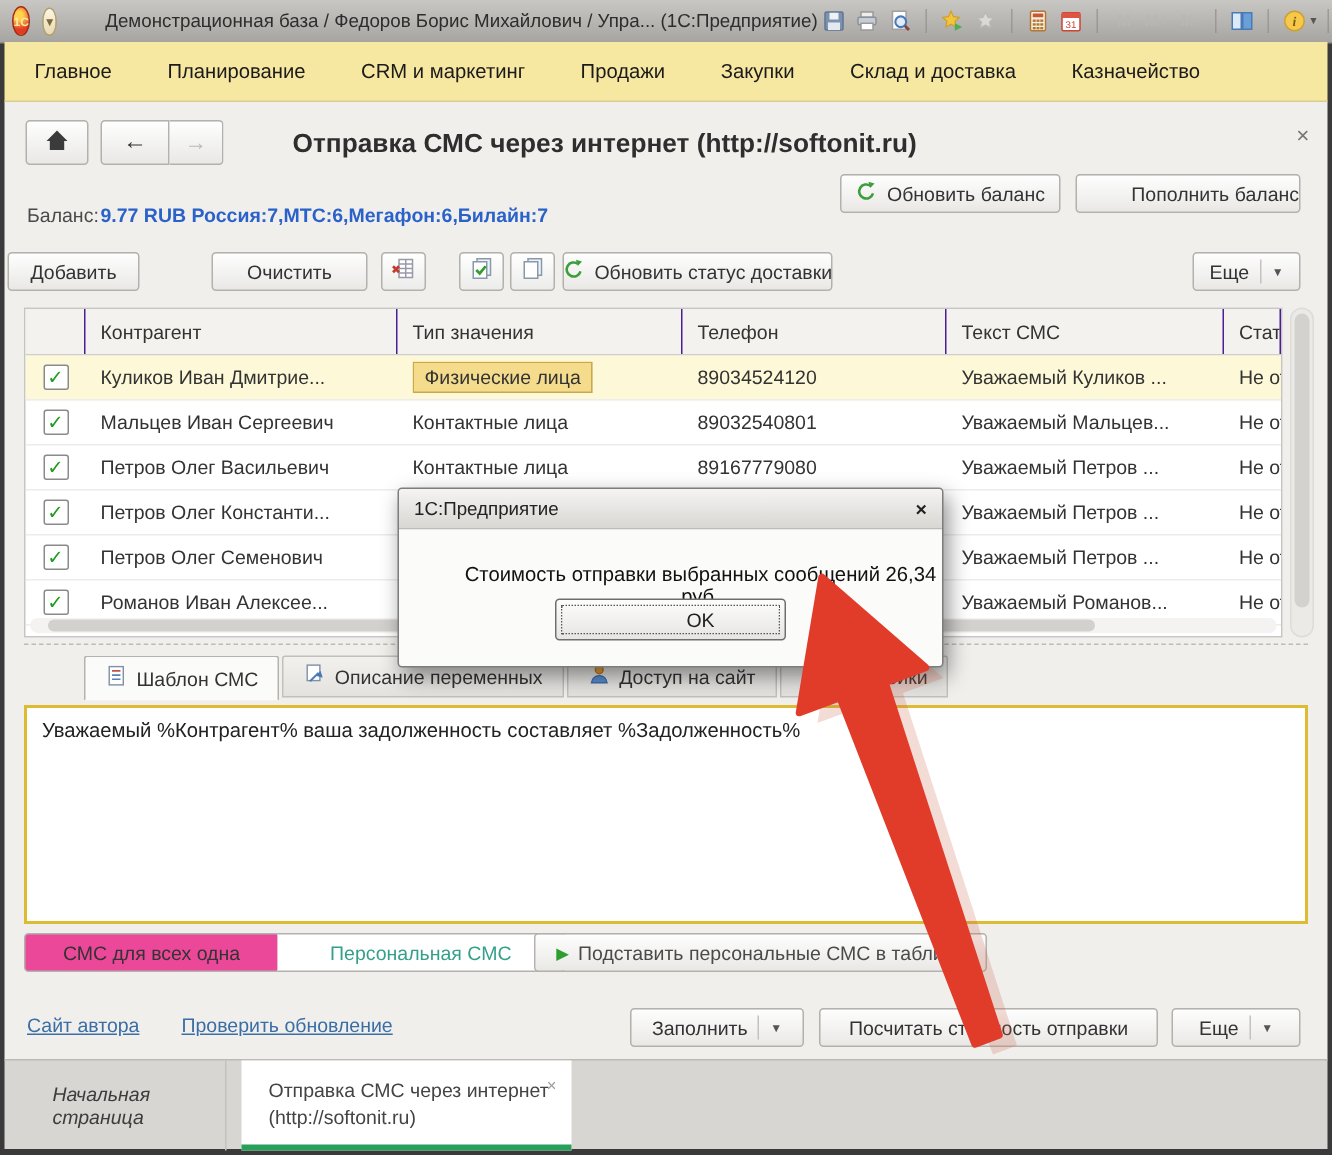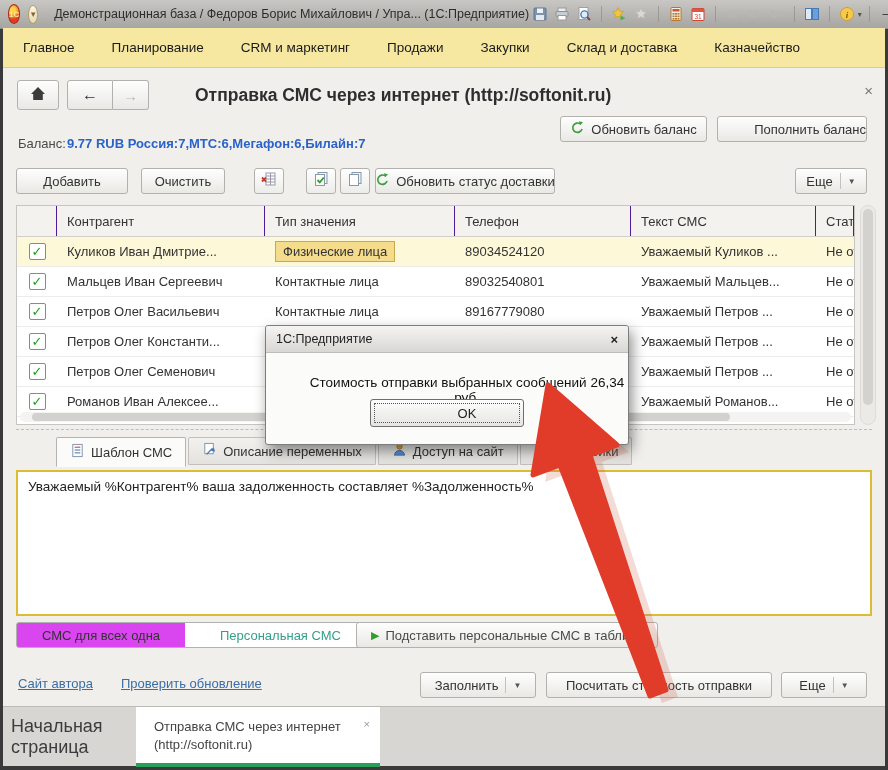--- a/index.html
+++ b/index.html
@@ -11,21 +11,21 @@
     background:linear-gradient(#c9c7c4,#a7a5a2);border-bottom:1px solid #8f8d8a;
     display:flex;align-items:center;}
   .logo1c{width:18px;height:18px;border-radius:50%;margin-left:8px;
     background:radial-gradient(circle at 35% 30%,#ffd34d 20%,#e23b24 65%);
     border:1px solid #a52a12;color:#ffe9a0;font-size:8px;font-weight:bold;
     display:flex;align-items:center;justify-content:center;}
   .mainmenu-btn{width:17px;height:17px;border-radius:50%;margin-left:8px;
     background:linear-gradient(#fdf6e4,#e8d9ae);border:1px solid #b0a070;
     color:#7a6a3a;font-size:8px;display:flex;align-items:center;justify-content:center;}
   .tb-sep{width:1px;height:16px;background:#8f8d8a;margin:0 6px;opacity:.7;}
-  .win-title{font-size:12.5px;color:#2d2d2d;margin-left:4px;white-space:nowrap;}
+  .win-title{font-size:12.5px;color:#2d2d2d;margin-left:20px;white-space:nowrap;}
   .tb-icons{margin-left:auto;display:flex;align-items:center;padding-right:8px;}
   .tb-ico{width:22px;height:20px;display:flex;align-items:center;justify-content:center;}
   .mem{font-size:11px;font-weight:bold;color:#b9b7b3;width:22px;text-align:center;}
   .winctl{font-size:13px;color:#333;width:20px;text-align:center;line-height:20px;}
   .caret-sm{font-size:7px;color:#555;margin-left:-2px;}
   
   .menubar{position:absolute;top:28px;left:3px;right:3px;height:40px;background:#f6e7a1;
     border-bottom:1px solid #d9cd8f;display:flex;align-items:center;gap:37px;
     padding-left:20px;font-size:13.5px;color:#1b1b1b;box-sizing:border-box;}
   .menubar span{cursor:default;}
@@ -44,22 +44,22 @@
   .navback{width:46px;border-radius:3px 0 0 3px;font-size:16px;color:#333;font-weight:bold;}
   .navfwd{width:36px;border-left:none;border-radius:0 3px 3px 0;font-size:15px;color:#bbb9b5;}
   .pagetitle{position:absolute;left:192px;top:17px;font-size:17.5px;font-weight:bold;color:#2e2e2e;}
   .pageclose{position:absolute;right:12px;top:14px;font-size:15px;color:#777;}
   
   .ballabel{position:absolute;left:15px;top:68px;font-size:13px;color:#4a4a4a;}
   .balvalue{position:absolute;left:64px;top:68px;font-size:13px;font-weight:bold;color:#2b62c9;}
   .btn-balrefresh{right:178px;top:48px;width:147px;}
   .btn-baltopup{right:18px;top:48px;width:150px;justify-content:flex-end;}
   
-  .btn-add{left:13px;top:100px;width:112px;}
-  .btn-clear{left:138px;top:100px;width:84px;}
+  .btn-add{left:2px;top:100px;width:88px;}
+  .btn-clear{left:138px;top:100px;width:104px;}
   .iconbtn{position:absolute;top:100px;width:30px;height:26px;display:flex;align-items:center;
     justify-content:center;background:linear-gradient(#fff,#ececea);border:1px solid #b3b1ae;
     border-radius:3px;box-sizing:border-box;}
   .btn-refstatus{left:372px;top:100px;width:180px;}
   .btn-more-top{right:18px;top:100px;width:72px;}
   
   .tablewrap{position:absolute;left:13px;top:137px;width:839px;height:220px;background:#fff;
     border:1px solid #c6c5c2;box-sizing:border-box;overflow:hidden;}
   .thead{display:flex;height:30px;background:#f3f2ef;border-bottom:1px solid #cfcecb;
     font-size:13px;color:#333;}
@@ -92,37 +92,37 @@
   .tabstrip{position:absolute;left:13px;top:369px;height:28px;display:flex;font-size:13px;color:#333;margin-left:40px;}
   .tab{display:flex;align-items:center;gap:6px;padding:0 13px;border:1px solid #c2c0bd;
     background:linear-gradient(#f2f1ee,#e4e2df);box-sizing:border-box;margin-right:2px;
     border-radius:2px 2px 0 0;white-space:nowrap;}
   .tab.active{background:#fbfbfa;border-color:#b5b3b0;border-bottom-color:#fbfbfa;
     height:30px;z-index:2;}
   
   .template-box{position:absolute;left:13px;right:13px;top:402px;height:146px;background:#fff;
     border:2px solid #ddbb33;box-sizing:border-box;padding:7px 10px;font-size:13.5px;color:#222;}
   
-  .seg1{left:13px;top:554px;width:170px;background:#d946ef;border-radius:3px 0 0 3px;}
+  .seg1{left:13px;top:554px;width:170px;background:#ec4899;border-radius:3px 0 0 3px;}
   .seg2{left:182px;top:554px;width:192px;background:#fff;color:#35a08a;border-radius:0 3px 3px 0;
     border-left:none;}
   .btn-subst{left:353px;top:554px;width:302px;color:#4a4a4a;}
   .play{color:#2f9e2f;font-size:11px;}
   
   .link{position:absolute;top:608px;font-size:13px;color:#3a6ea5;text-decoration:underline;}
   .lnk1{left:15px;} .lnk2{left:118px;}
   .btn-fill{left:417px;top:604px;width:116px;}
   .btn-calc{left:543px;top:604px;width:226px;}
   .btn-more-bot{right:18px;top:604px;width:86px;}
   
   .bottombar{position:absolute;top:706px;left:3px;right:3px;height:60px;background:#d8d6d3;
     border-top:1px solid #bcbab7;box-sizing:border-box;}
   .btab-home{position:absolute;left:0;top:0;width:148px;height:60px;border-right:1px solid #c3c1be;
-    display:flex;align-items:center;padding-left:8px;font-size:18px;color:#3c3c3c;box-sizing:border-box;}
-  .btab-cur{position:absolute;left:133px;top:0;width:244px;height:60px;background:#fff;
+    display:flex;align-items:center;padding-left:32px;font-size:13px;color:#3c3c3c;box-sizing:border-box;font-style:italic;}
+  .btab-cur{position:absolute;left:158px;top:0;width:220px;height:60px;background:#fff;
     box-sizing:border-box;padding:11px 0 0 18px;font-size:13px;color:#444;line-height:18px;}
   .btab-green{position:absolute;left:0;right:0;bottom:0;height:4px;background:#28a05a;}
   .btab-close{position:absolute;top:8px;right:10px;font-size:11px;color:#999;}
   
   .dialog{position:absolute;left:265px;top:325px;width:362px;height:118px;background:#fbfbfa;
     border:1px solid #7d7d7d;border-radius:3px;box-shadow:3px 6px 14px rgba(0,0,0,.45);z-index:40;}
   .dlg-title{height:26px;background:linear-gradient(#f5f4f2,#d8d7d4);border-bottom:1px solid #bdbcb9;
     border-radius:3px 3px 0 0;display:flex;align-items:center;padding:0 10px;font-size:12.5px;color:#222;}
   .dlg-x{margin-left:auto;font-weight:bold;font-size:13px;color:#222;}
   .dlg-msg{text-align:center;margin-top:22px;font-size:13.5px;color:#111;margin-left:40px;}

